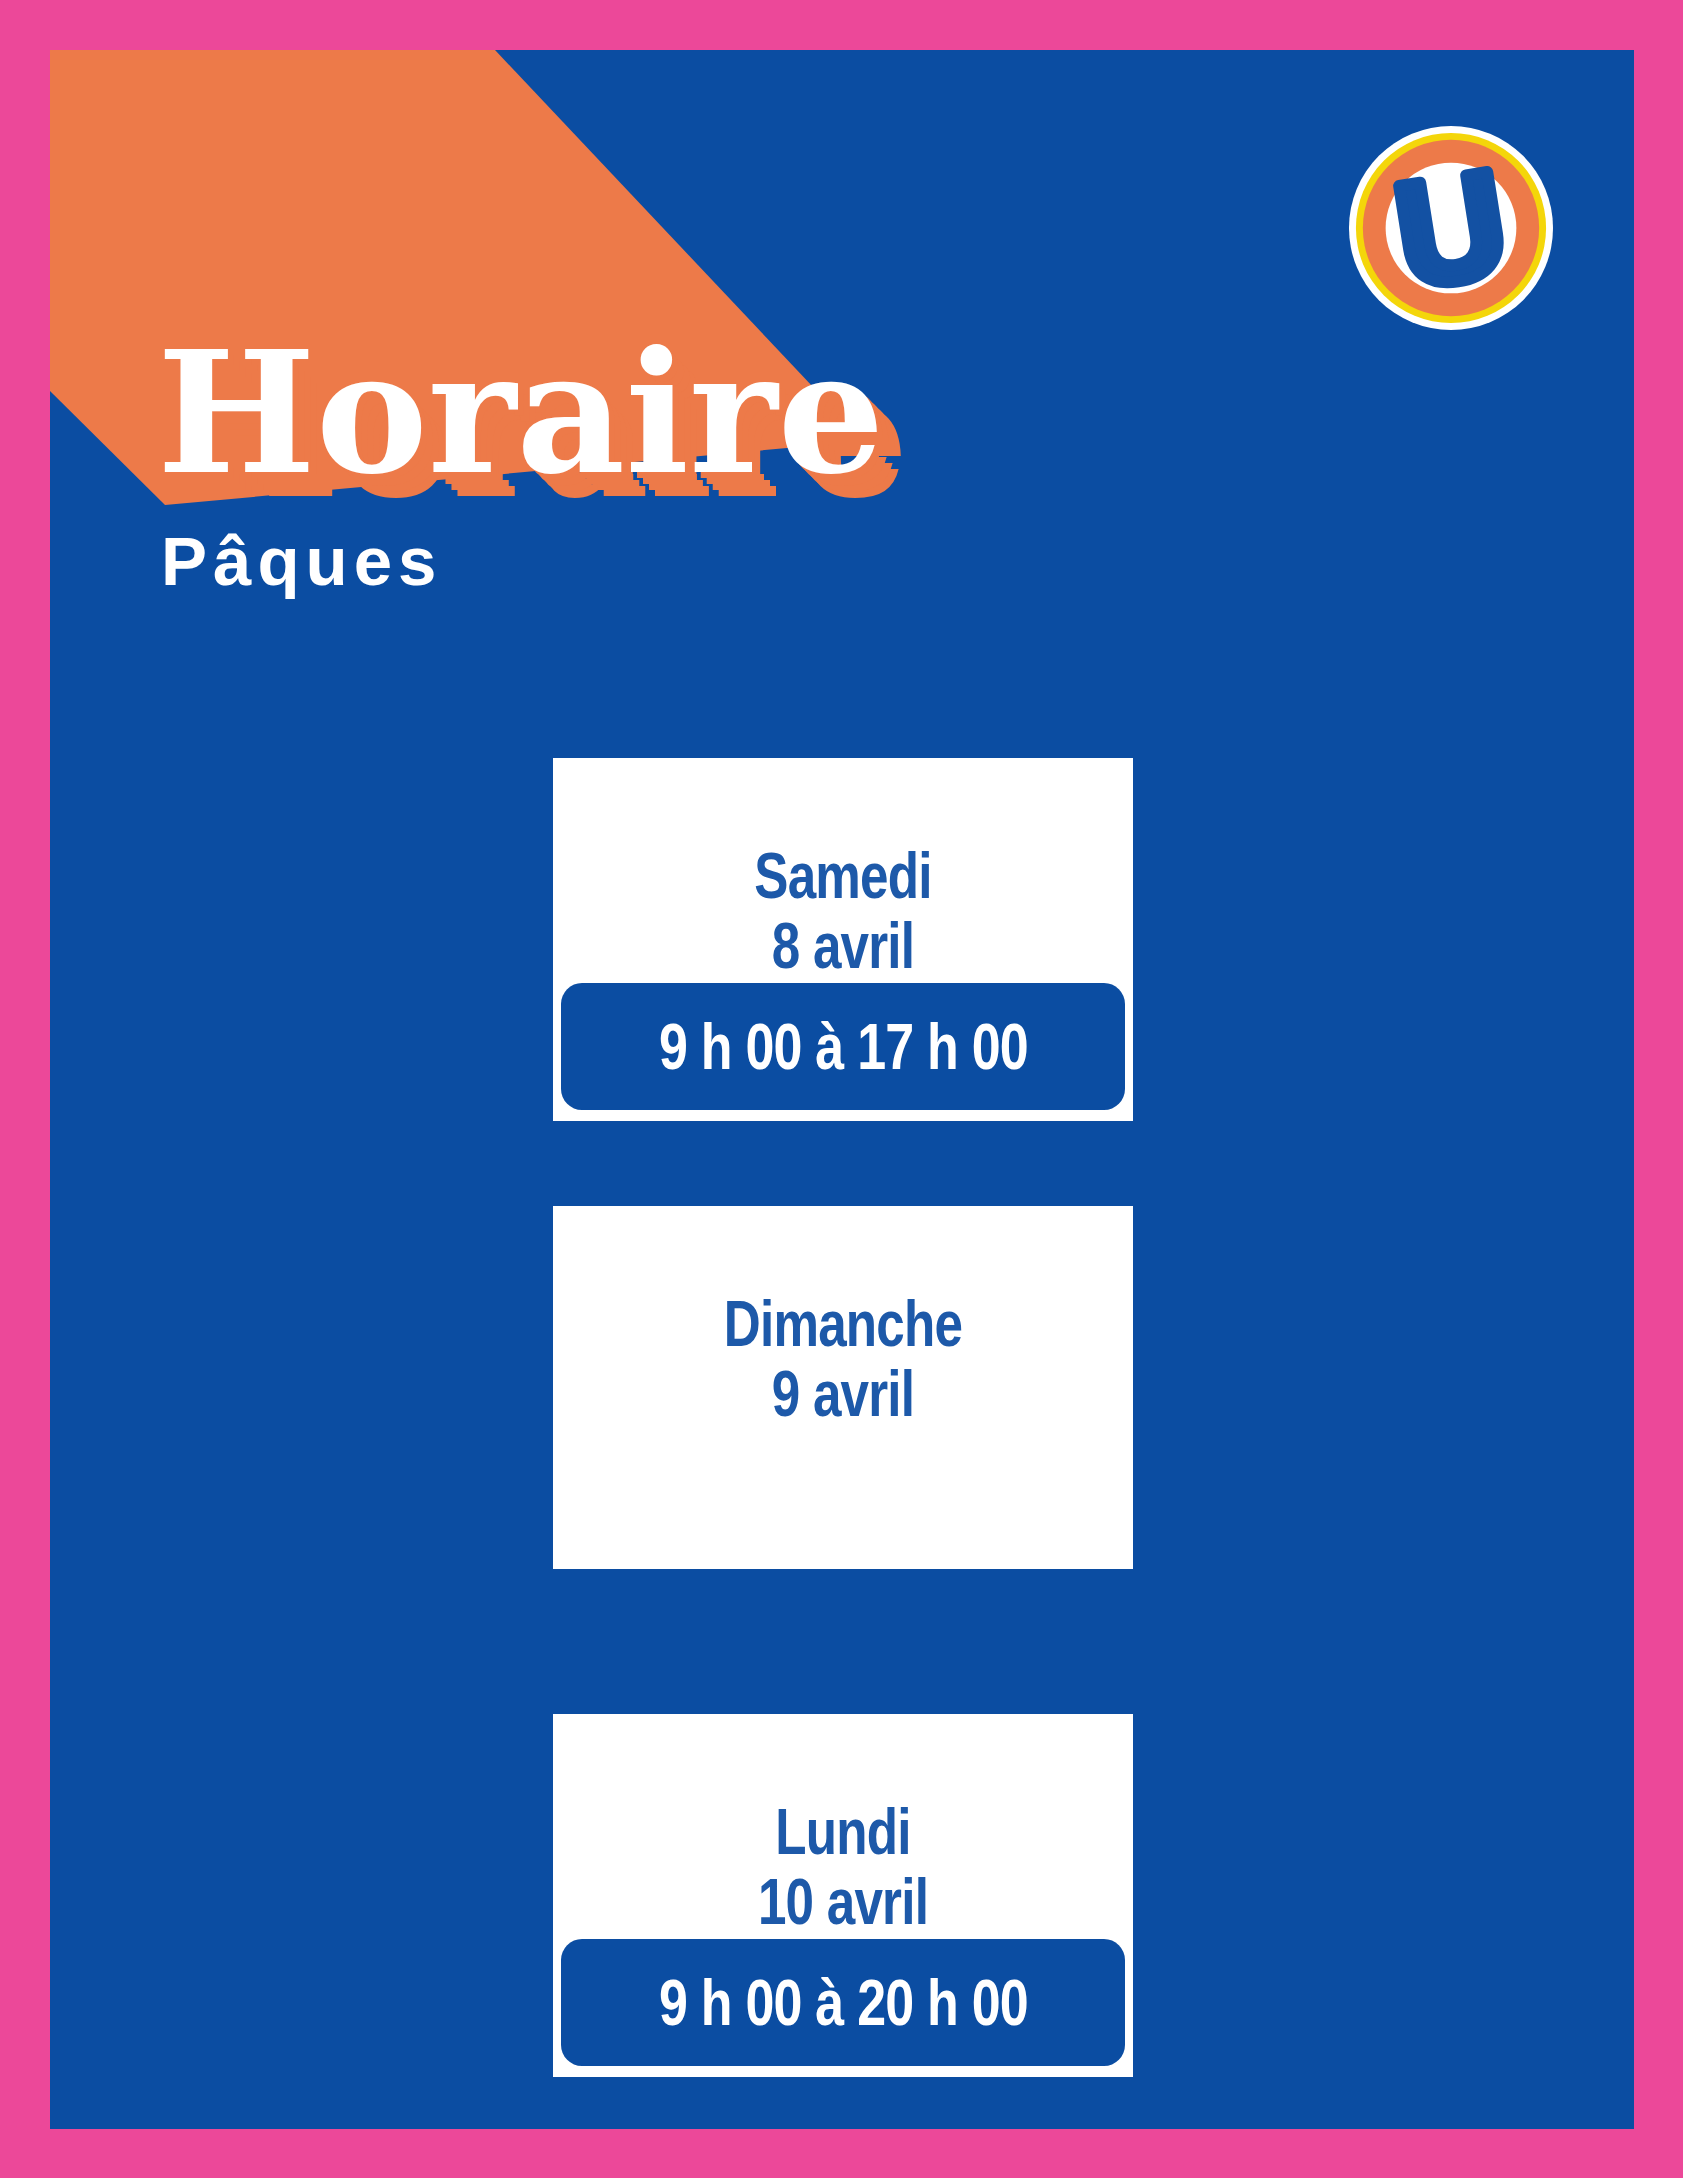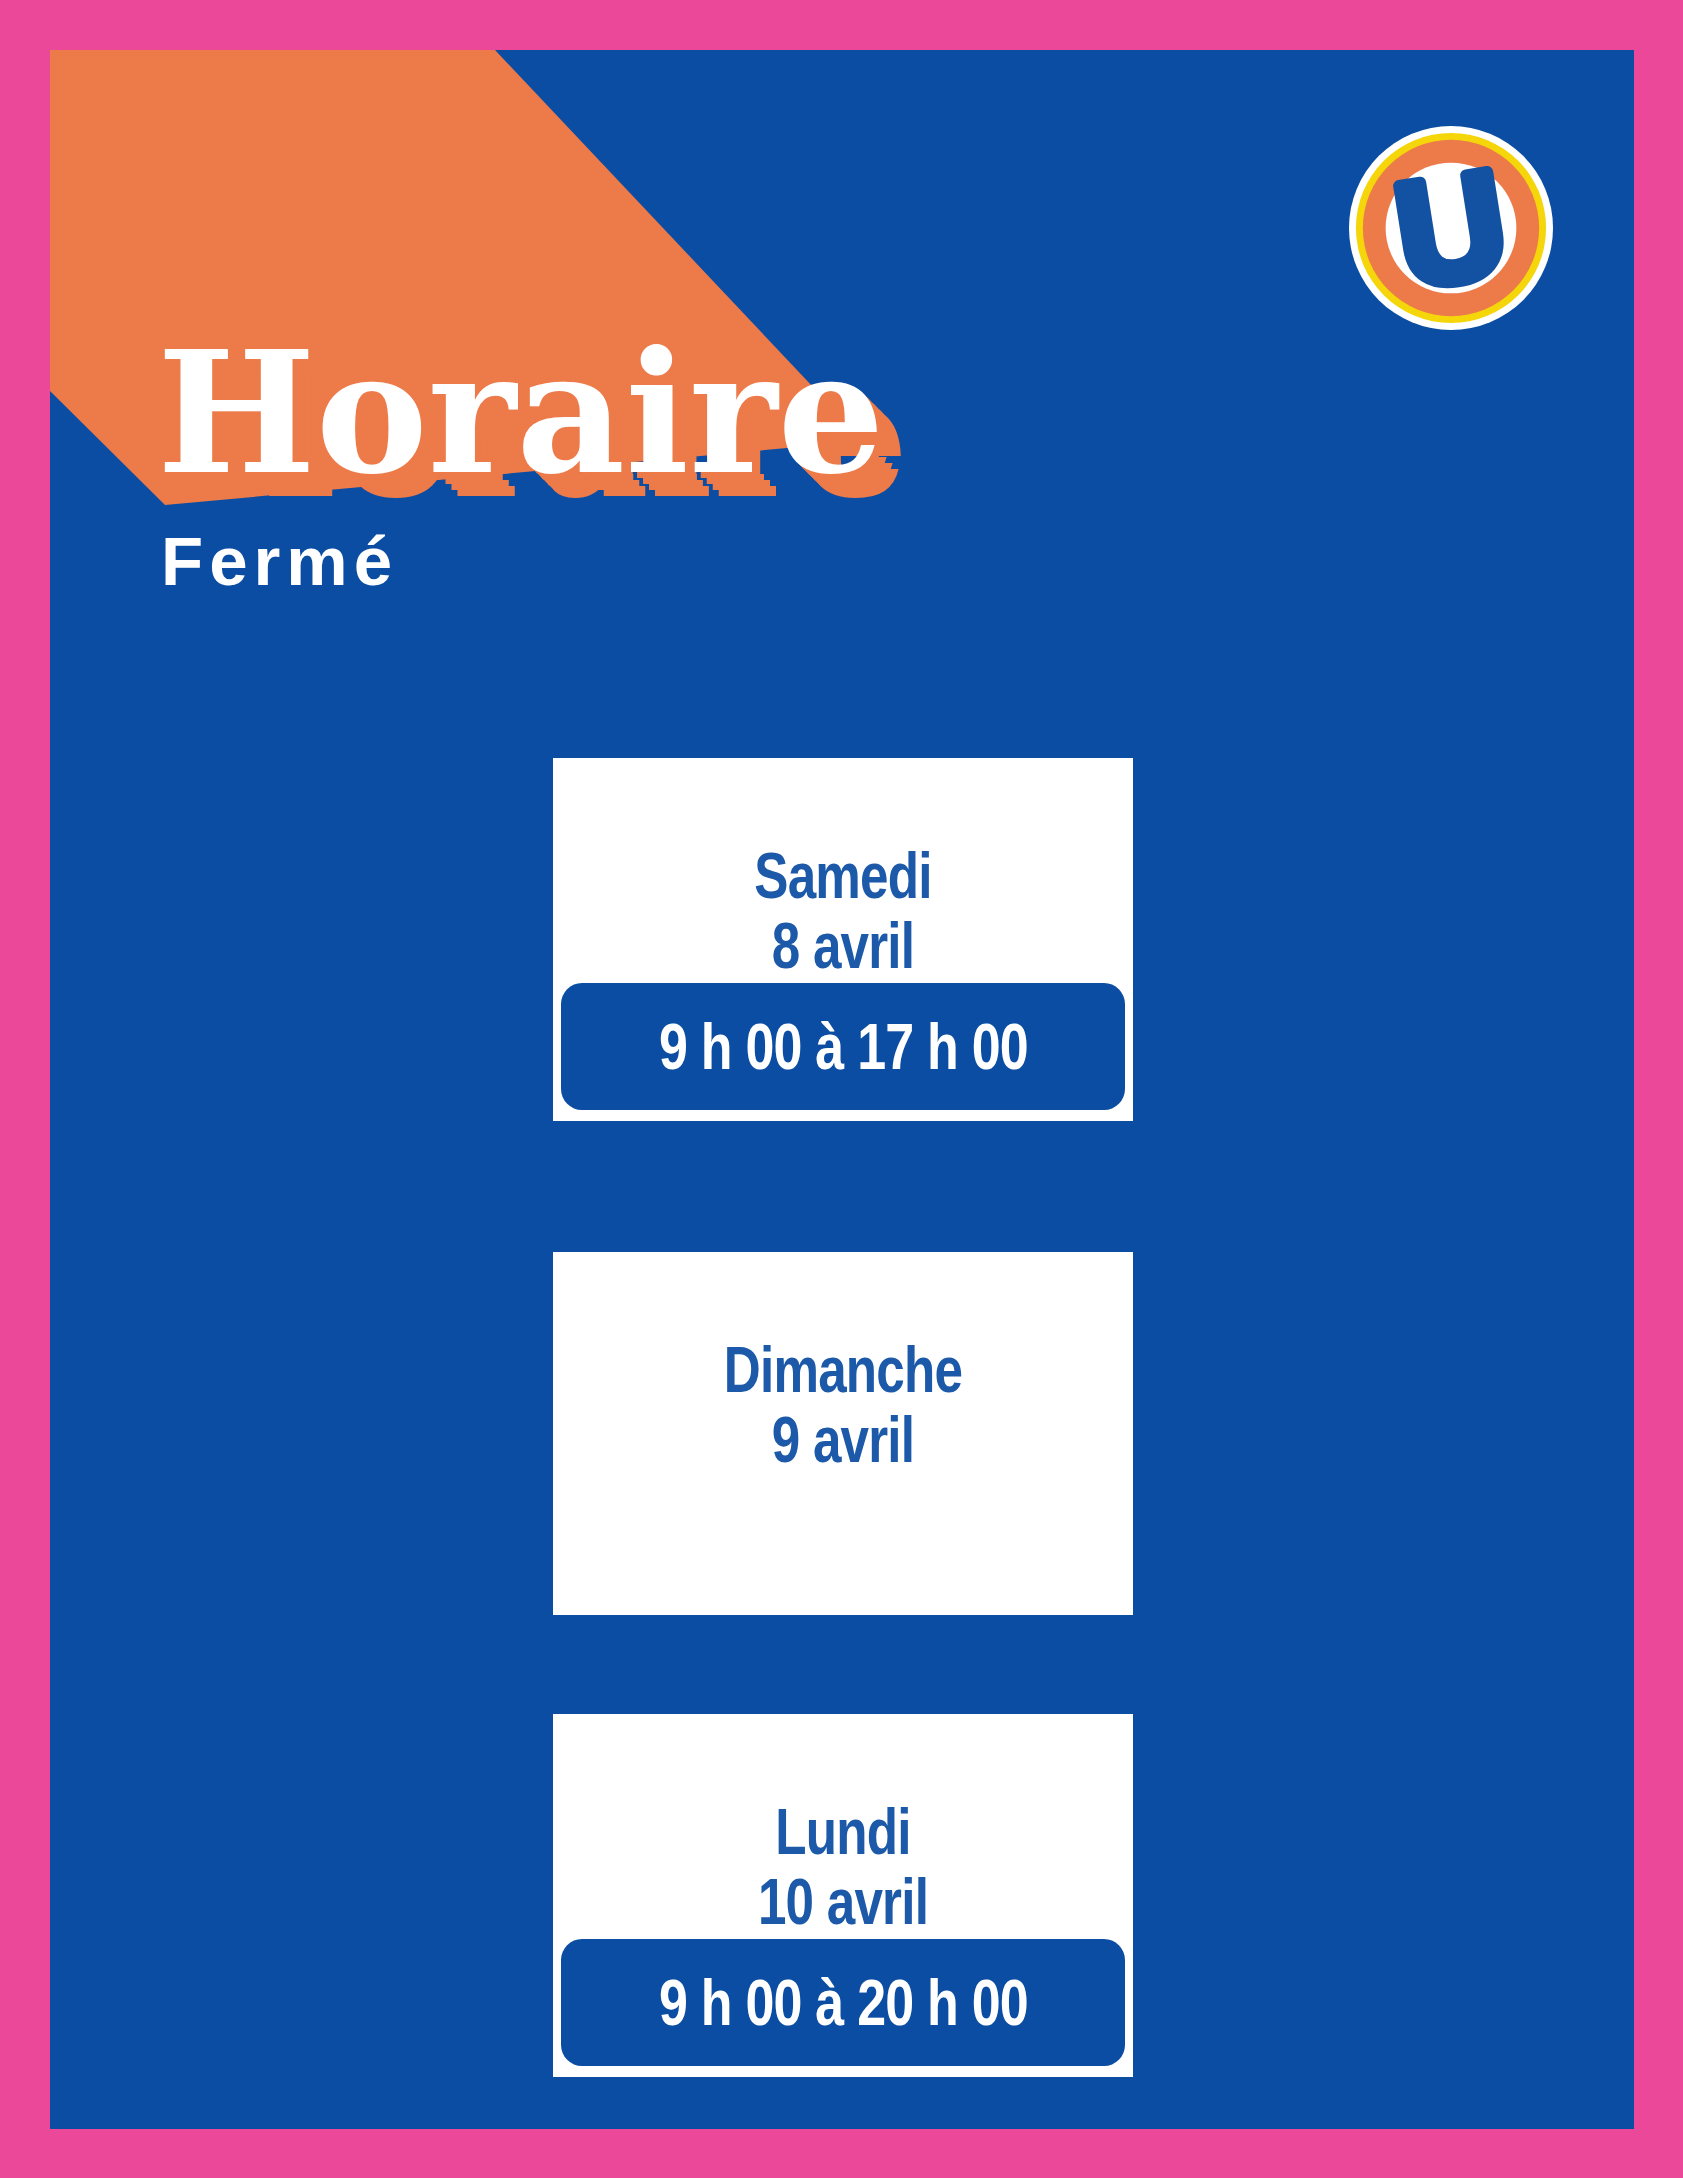--- a/index.html
+++ b/index.html
@@ -25,21 +25,21 @@
   .subtitle{
     position:absolute;left:111px;top:472px;
     font-size:69px;font-weight:700;letter-spacing:6px;color:#ffffff;
     line-height:1.15;white-space:nowrap;
   }
   .logo{position:absolute;left:1297px;top:74px;width:208px;height:208px;}
   .card{
     position:absolute;left:503px;width:580px;height:363px;background:#ffffff;margin-top:12px;
   }
   .card-1{top:696px;}
-  .card-2{top:1190px;}
+  .card-2{top:1144px;}
   .card-3{top:1652px;}
   .card-day{
     position:absolute;left:0;top:0;width:100%;height:226px;
     padding-top:83px;box-sizing:content-box;
     text-align:center;color:#1D59A9;font-weight:700;
     font-size:64px;line-height:70px;letter-spacing:-1px;
   }
   .card-day .line{transform:scaleX(0.8);transform-origin:50% 50%;white-space:nowrap;}
   .card-bar{
     position:absolute;left:8px;right:8px;bottom:11px;height:127px;
@@ -52,21 +52,21 @@
 </style>
 </head>
 <body>
 
 <div class="page">
   <div class="canvas">
 
     <div class="beam"></div>
 
     <div class="title">Horaire</div>
-    <div class="subtitle">Fermé</div>
+    <div class="subtitle">Pâques</div>
 
     <svg class="logo" viewBox="-105 -105 210 210" xmlns="http://www.w3.org/2000/svg">
       <circle cx="0" cy="0" r="103" fill="#FFFFFF"></circle>
       <circle cx="0" cy="0" r="96" fill="#F4D60A"></circle>
       <circle cx="0" cy="0" r="89" fill="#ED7A49"></circle>
       <circle cx="0" cy="0" r="66" fill="#FFFFFF"></circle>
       <text x="0" y="53" transform="rotate(-9)" text-anchor="middle" font-family="Liberation Sans, sans-serif" font-weight="700" font-size="150" fill="#1351A3" stroke="#1351A3" stroke-width="12" stroke-linejoin="round">U</text>
     </svg>
 
     <div class="card card-1">

